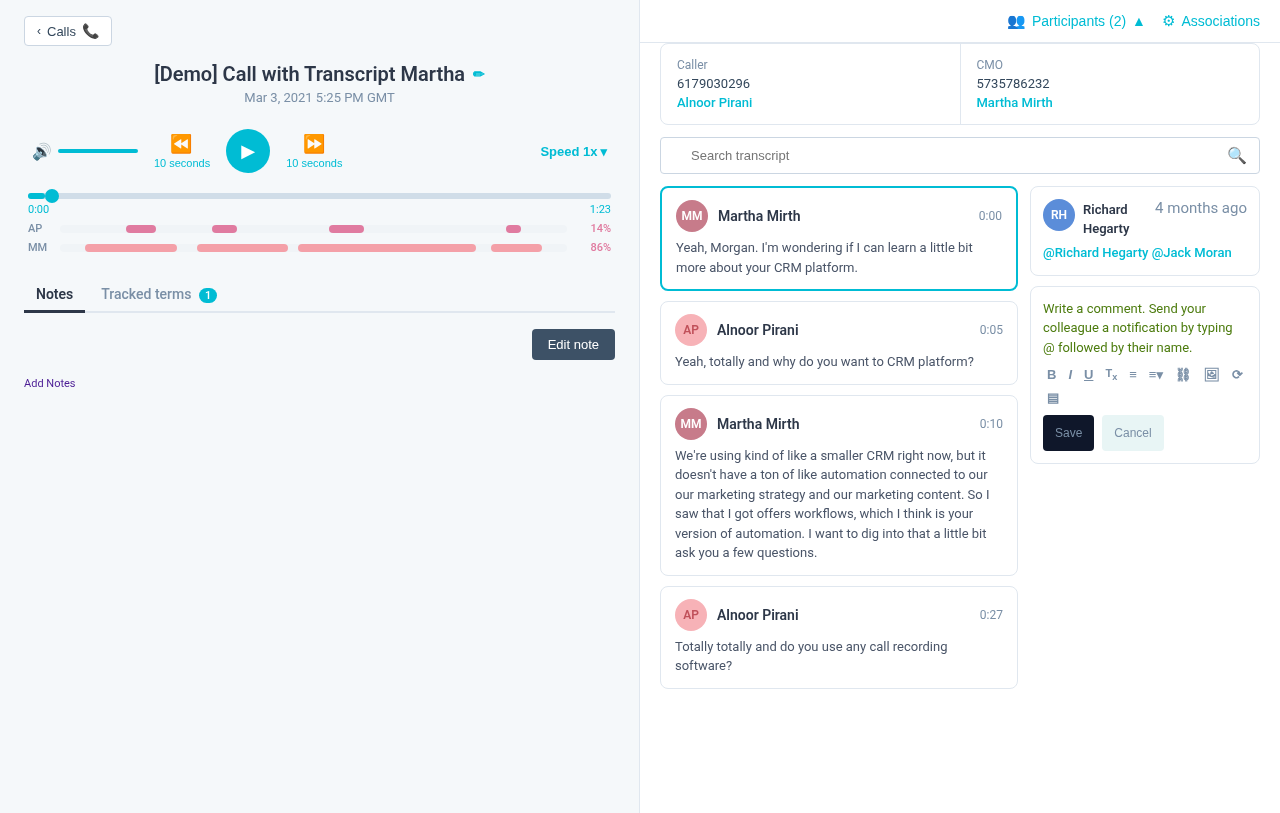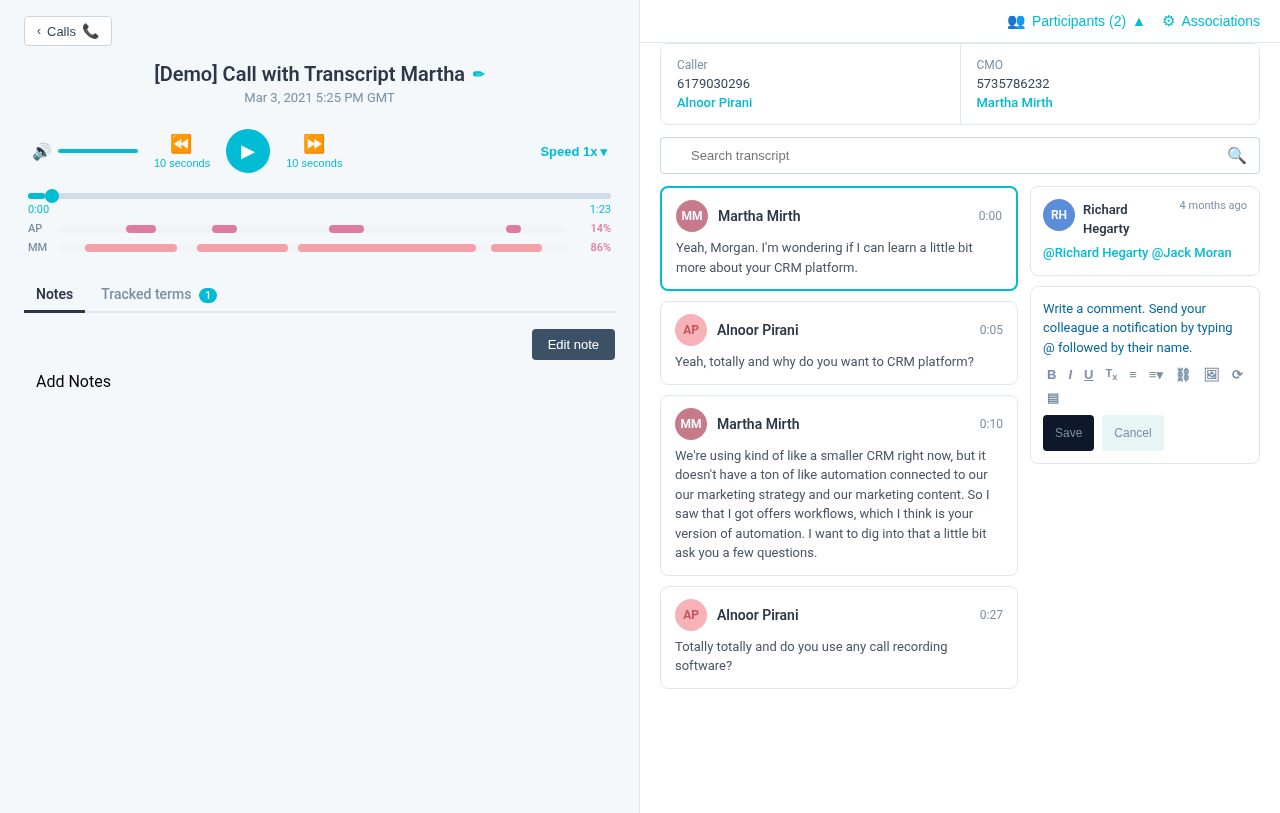--- a/index.html
+++ b/index.html
@@ -234,24 +234,23 @@
       color: white;
       border: none;
       border-radius: 4px;
       padding: 8px 16px;
       font-size: 13px;
       cursor: pointer;
       font-weight: 500;
       margin-bottom: 12px;
     }
     .add-notes-link {
-      color: #000000;
-      font-size: 16px;
-      cursor: pointer;
-      margin-left: 12px;
+      color: #4c1d95;
+      font-size: 11px;
+      cursor: pointer;
     }
 
     
     .right-panel {
       flex: 1;
       background: white;
       display: flex;
       flex-direction: column;
     }
 
@@ -422,21 +421,21 @@
       gap: 8px;
       margin-bottom: 6px;
     }
     .comment-author {
       font-size: 13px;
       font-weight: 600;
       color: #2d3748;
       flex: 1;
     }
     .comment-time {
-      font-size: 11px;
+      font-size: 15px;
       color: #7a8fa6;
     }
     .comment-text {
       font-size: 13px;
       color: #4a5568;
       line-height: 1.5;
     }
     .comment-mention {
       color: #00bcd4;
       font-weight: 500;
@@ -444,21 +443,21 @@
 
     
     .write-comment-card {
       border: 1px solid #e0e7ef;
       border-radius: 8px;
       padding: 12px;
       background: white;
     }
     .write-comment-placeholder {
       font-size: 13px;
-      color: #0369a1;
+      color: #4d7c0f;
       line-height: 1.5;
       margin-bottom: 8px;
     }
     .comment-toolbar {
       display: flex;
       align-items: center;
       gap: 4px;
       margin-bottom: 8px;
       flex-wrap: wrap;
     }

